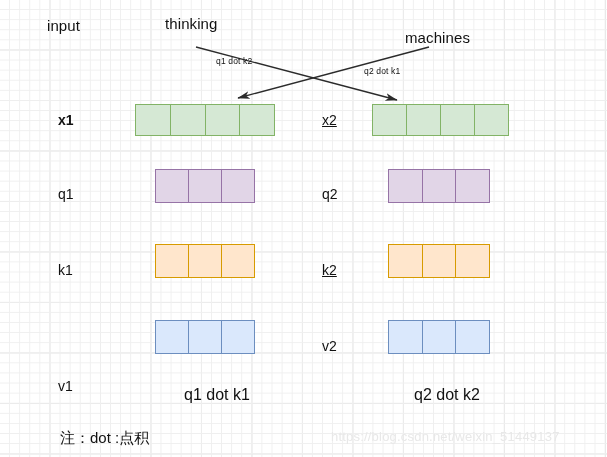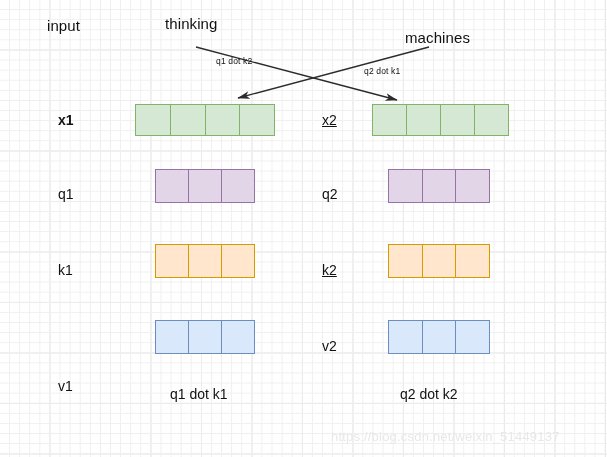--- a/index.html
+++ b/index.html
@@ -34,23 +34,24 @@
 
   .rowlabel {
     position: absolute;
     font-size: 14px;
     color: #111111;
     white-space: nowrap;
   }
 
   .footlabel {
     position: absolute;
-    font-size: 14px;
+    font-size: 16px;
     color: #111111;
     white-space: nowrap;
+    margin-left: 14px;
   }
 
   .arrowlabel {
     position: absolute;
     font-size: 8.5px;
     color: #111111;
     white-space: nowrap;
     letter-spacing: 0.15px;
   }
 
@@ -179,16 +180,17 @@
   <div class="vecbox" id="box-v2" style="left: 388px; top: 320px; width: 102px; height: 34px; background-color: rgb(218, 232, 252); border-color: rgb(108, 142, 191);">
       <div class="cell" style="border-right-color: rgb(108, 142, 191);"></div>
       <div class="cell" style="border-right-color: rgb(108, 142, 191);"></div>
       <div class="cell" style="border-right-color: rgb(108, 142, 191);"></div>
     </div>
 
   <div class="footlabel" style="left:170px; top:386px;">q1 dot k1</div>
 
   <div class="footlabel" style="left:400px; top:386px;">q2 dot k2</div>
 
+  <div class="note" style="left:60px; top:429px;">注：dot :点积</div>
 
   <div class="watermark" style="left:331px; top:429px;">https://blog.csdn.net/weixin_51449137</div>
 
 </div>
 
 </body></html>

